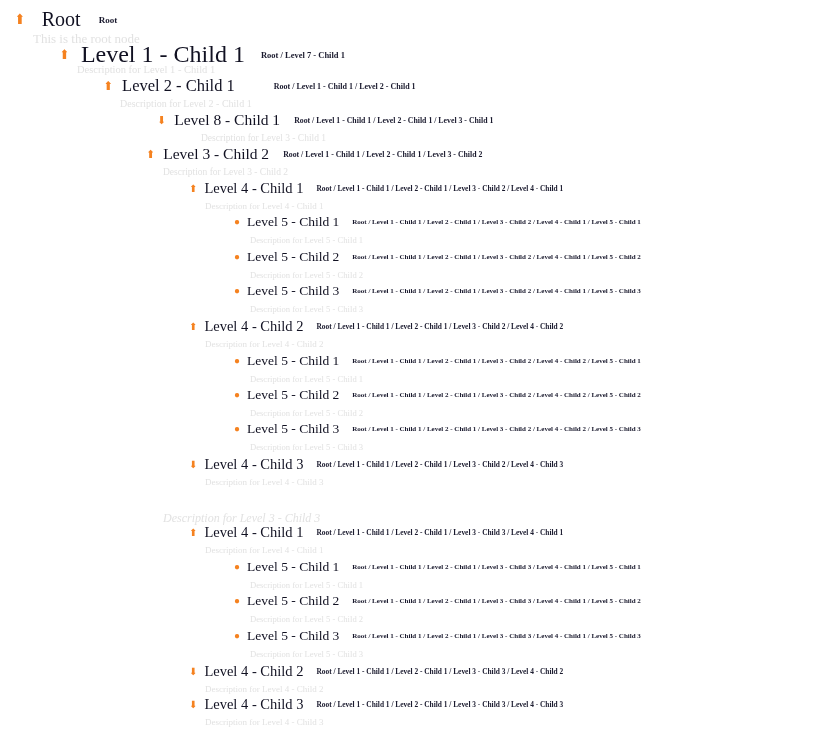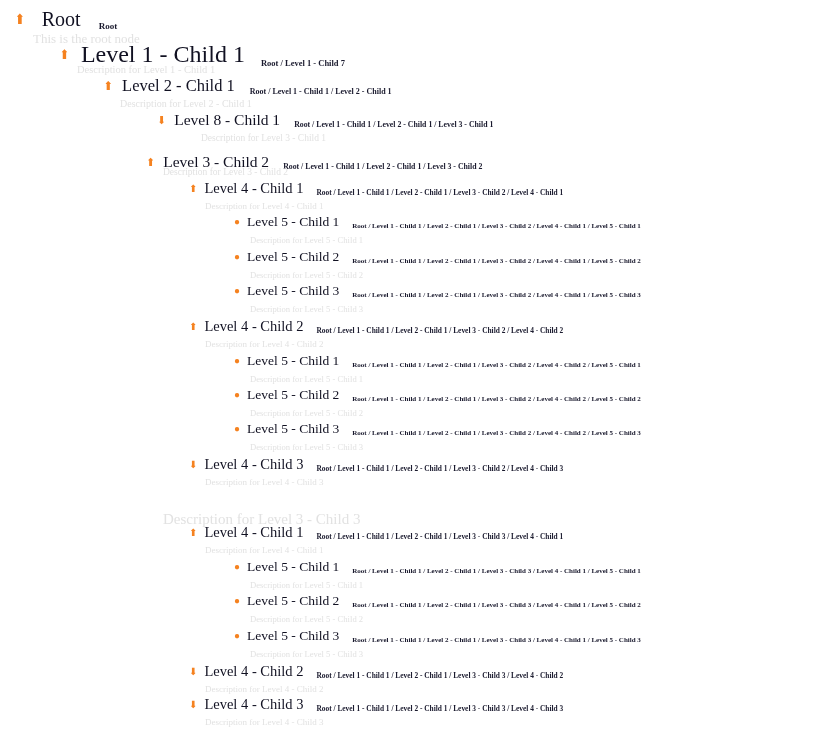--- a/index.html
+++ b/index.html
@@ -15,21 +15,21 @@
   }
   #tree-root {
     position: relative;
     width: 826px;
     height: 755px;
   }
   .node {
     position: absolute;
     white-space: nowrap;
     display: flex;
-    align-items: flex-end;
+    align-items: center;
   }
   .node-head {
     display: flex;
     align-items: center;
     white-space: nowrap;
   }
   .node-icon {
     color: #f58220;
     display: inline-block;
     text-align: center;
@@ -67,40 +67,40 @@
         <span class="node-title" style="font-size: 20px;">Root</span>
       </span>
       <span class="node-crumb" style="font-size: 9px; margin-left: 18px;">Root</span>
     </div>
     <div class="node-desc" style="left: 33px; top: 31px; font-size: 13px;">This is the root node</div>
     <div class="node" style="left: 59px; top: 41px;">
       <span class="node-head">
         <span class="node-icon icon-arrow-up" style="font-size: 13px; margin-right: 11px;"></span>
         <span class="node-title" style="font-size: 24px;">Level 1 - Child 1</span>
       </span>
-      <span class="node-crumb" style="font-size: 8.5px; margin-left: 16px;">Root / Level 1 - Child 7</span>
+      <span class="node-crumb" style="font-size: 8.5px; margin-left: 16px;">Root / Level 7 - Child 1</span>
     </div>
     <div class="node-desc" style="left: 77px; top: 64px; font-size: 10.5px;">Description for Level 1 - Child 1</div>
-    <div class="node" style="left: 103px; top: 76px;">
+    <div class="node" style="left: 103px; top: 76px; gap: 24px;">
       <span class="node-head">
         <span class="node-icon icon-arrow-up" style="font-size: 12px; margin-right: 9px;"></span>
         <span class="node-title" style="font-size: 16.5px;">Level 2 - Child 1</span>
       </span>
       <span class="node-crumb" style="font-size: 8px; margin-left: 15px;">Root / Level 1 - Child 1 / Level 2 - Child 1</span>
     </div>
     <div class="node-desc" style="left: 120px; top: 98px; font-size: 10px;">Description for Level 2 - Child 1</div>
     <div class="node" style="left: 157px; top: 111px;">
       <span class="node-head">
         <span class="node-icon icon-arrow-down" style="font-size: 11px; margin-right: 8px;"></span>
         <span class="node-title" style="font-size: 15.5px;">Level 8 - Child 1</span>
       </span>
       <span class="node-crumb" style="font-size: 7.8px; margin-left: 14px;">Root / Level 1 - Child 1 / Level 2 - Child 1 / Level 3 - Child 1</span>
     </div>
     <div class="node-desc" style="left: 173px; top: 133px; font-size: 9.5px; margin-left: 28px;">Description for Level 3 - Child 1</div>
-    <div class="node" style="left: 146px; top: 145px; margin-top: 8px;">
+    <div class="node" style="left: 146px; top: 145px;">
       <span class="node-head">
         <span class="node-icon icon-arrow-up" style="font-size: 11px; margin-right: 8px;"></span>
         <span class="node-title" style="font-size: 15.5px;">Level 3 - Child 2</span>
       </span>
       <span class="node-crumb" style="font-size: 7.8px; margin-left: 14px;">Root / Level 1 - Child 1 / Level 2 - Child 1 / Level 3 - Child 2</span>
     </div>
     <div class="node-desc" style="left: 163px; top: 167px; font-size: 9.5px; text-align: right;">Description for Level 3 - Child 2</div>
     <div class="node" style="left: 189px; top: 180px;">
       <span class="node-head">
         <span class="node-icon icon-arrow-up" style="font-size: 10px; margin-right: 7px;"></span>
@@ -166,21 +166,21 @@
     </div>
     <div class="node-desc" style="left: 250px; top: 442px; font-size: 8.6px;">Description for Level 5 - Child 3</div>
     <div class="node" style="left: 189px; top: 456px;">
       <span class="node-head">
         <span class="node-icon icon-arrow-down" style="font-size: 10px; margin-right: 7px;"></span>
         <span class="node-title" style="font-size: 14.5px;">Level 4 - Child 3</span>
       </span>
       <span class="node-crumb" style="font-size: 7.4px; margin-left: 13px;">Root / Level 1 - Child 1 / Level 2 - Child 1 / Level 3 - Child 2 / Level 4 - Child 3</span>
     </div>
     <div class="node-desc" style="left: 205px; top: 477px; font-size: 9px;">Description for Level 4 - Child 3</div>
-    <div class="node-desc" style="left: 163px; top: 511px; font-size: 15px;">Description for Level 3 - Child 3</div>
+    <div class="node-desc" style="left: 163px; top: 511px; font-size: 12px; font-style: italic;">Description for Level 3 - Child 3</div>
     <div class="node" style="left: 189px; top: 524px;">
       <span class="node-head">
         <span class="node-icon icon-arrow-up" style="font-size: 10px; margin-right: 7px;"></span>
         <span class="node-title" style="font-size: 14.5px;">Level 4 - Child 1</span>
       </span>
       <span class="node-crumb" style="font-size: 7.4px; margin-left: 13px;">Root / Level 1 - Child 1 / Level 2 - Child 1 / Level 3 - Child 3 / Level 4 - Child 1</span>
     </div>
     <div class="node-desc" style="left: 205px; top: 545px; font-size: 9px;">Description for Level 4 - Child 1</div>
     <div class="node" style="left: 234px; top: 559px;">
       <span class="node-head">

